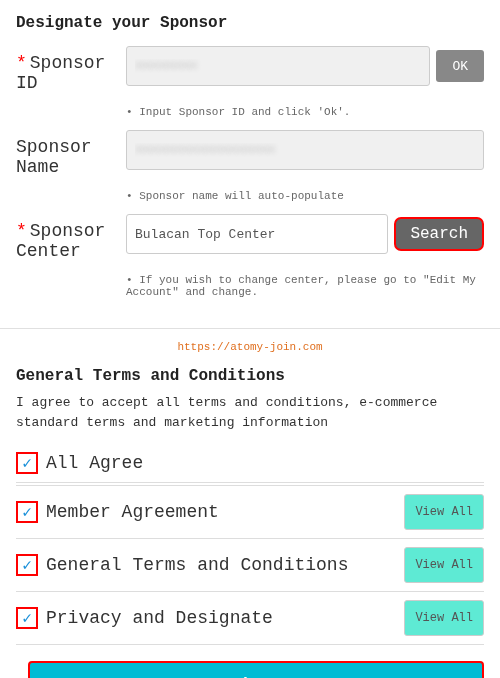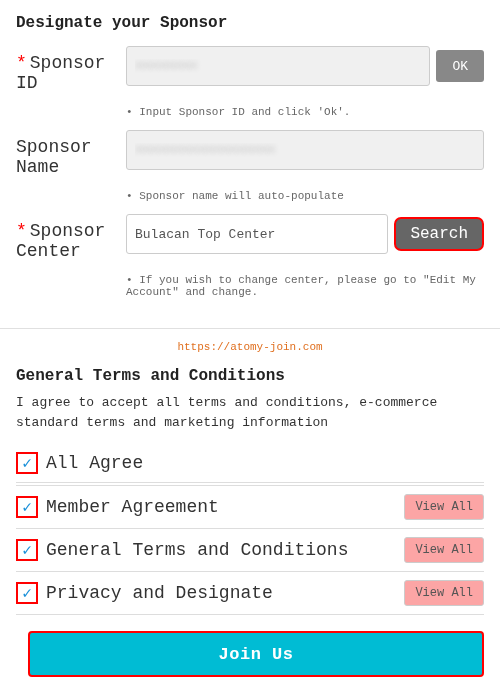--- a/index.html
+++ b/index.html
@@ -161,23 +161,23 @@
       font-weight: bold;
     }
 
     .checkbox-label {
       flex: 1;
       font-size: 18px;
       color: #333;
     }
 
     .btn-view-all {
-      height: 26px;
+      height: 36px;
       padding: 0 10px;
-      background: #fca5a5;
+      background: #5eead4;
       color: #555;
       border: 1px solid #ccc;
       border-radius: 3px;
       cursor: pointer;
       font-size: 12px;
       white-space: nowrap;
     }
 
     .join-bar {
       margin: 16px 0 0 12px;

